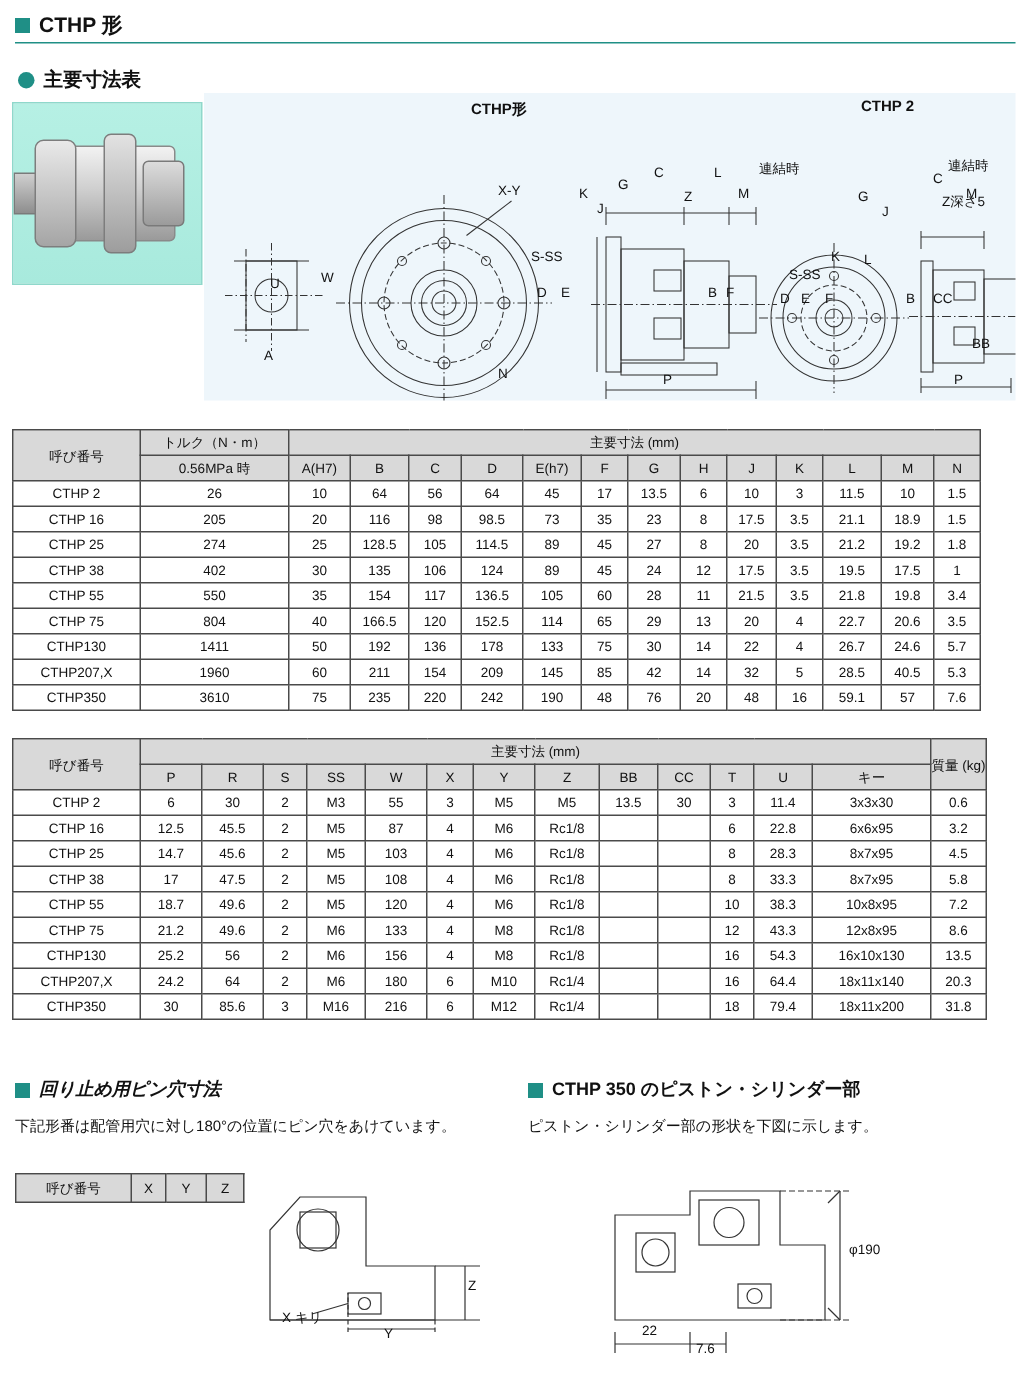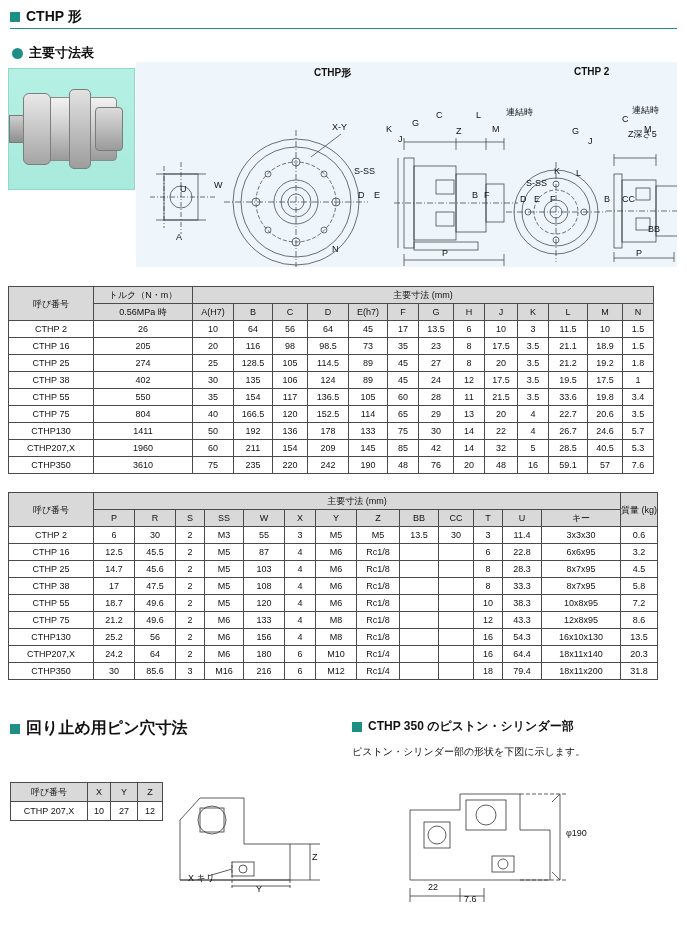--- a/index.html
+++ b/index.html
@@ -82,21 +82,21 @@
     line-height:16px;
     white-space:nowrap;
   }
   .tbl thead th{background:#d9d9d9;font-size:9px;}
   .tbl .nm{font-size:9px;}
 
   #tbl1{left:8px;top:286px;}
   #tbl2{left:8px;top:492px;}
 
   
-  #h-pin{position:absolute;left:10px;top:718px;font-size:16px;}
+  #h-pin{position:absolute;left:10px;top:718px;font-size:12px;font-style:italic;}
   #h-piston{position:absolute;left:352px;top:718px;font-size:12px;}
   #pin-note{position:absolute;left:10px;top:744px;width:320px;font-size:10px;line-height:15px;}
   #piston-note{position:absolute;left:352px;top:744px;width:320px;font-size:10px;line-height:15px;}
 
   #tbl3{left:10px;top:782px;font-size:9px;}
   #tbl3 th,#tbl3 td{height:18px;line-height:18px;}
 
   .fig{position:absolute;background:#ffffff;}
   #fig-pin{left:170px;top:780px;width:180px;height:120px;}
   #fig-piston{left:400px;top:770px;width:280px;height:140px;}
@@ -343,21 +343,21 @@
           <td>35</td>
           <td>154</td>
           <td>117</td>
           <td>136.5</td>
           <td>105</td>
           <td>60</td>
           <td>28</td>
           <td>11</td>
           <td>21.5</td>
           <td>3.5</td>
-          <td>33.6</td>
+          <td>21.8</td>
           <td>19.8</td>
           <td>3.4</td>
         </tr>
         <tr>
           <td class="nm">CTHP 75</td>
           <td>804</td>
           <td>40</td>
           <td>166.5</td>
           <td>120</td>
           <td>152.5</td>
@@ -602,37 +602,32 @@
           <td>18x11x200</td>
           <td>31.8</td>
         </tr>
       </tbody>
   </table>
 
   <div class="sec-title" id="h-pin">
     <span class="sq"></span>
     <span>回り止め用ピン穴寸法</span>
   </div>
+  <div id="pin-note">下記形番は配管用穴に対し180°の位置にピン穴をあけています。</div>
 
   <table class="tbl" id="tbl3">
     <thead>
       <tr>
         <th style="width:76px;">呼び番号</th>
         <th style="width:22px;">X</th>
         <th style="width:26px;">Y</th>
         <th style="width:24px;">Z</th>
       </tr>
     </thead>
     <tbody>
-        <tr>
-          <td class="nm">CTHP 207,X</td>
-          <td>10</td>
-          <td>27</td>
-          <td>12</td>
-        </tr>
       </tbody>
   </table>
 
   <div class="fig" id="fig-pin">
     <svg width="180" height="120">
       <g stroke="#333" fill="none" stroke-width="0.8">
         <path d="M10 100 L10 40 L30 18 L74 18 L74 64 L120 64 L120 100 Z"></path>
         <circle cx="42" cy="40" r="14"></circle>
         <rect x="30" y="28" width="24" height="24"></rect>
         <rect x="62" y="82" width="22" height="14"></rect>

